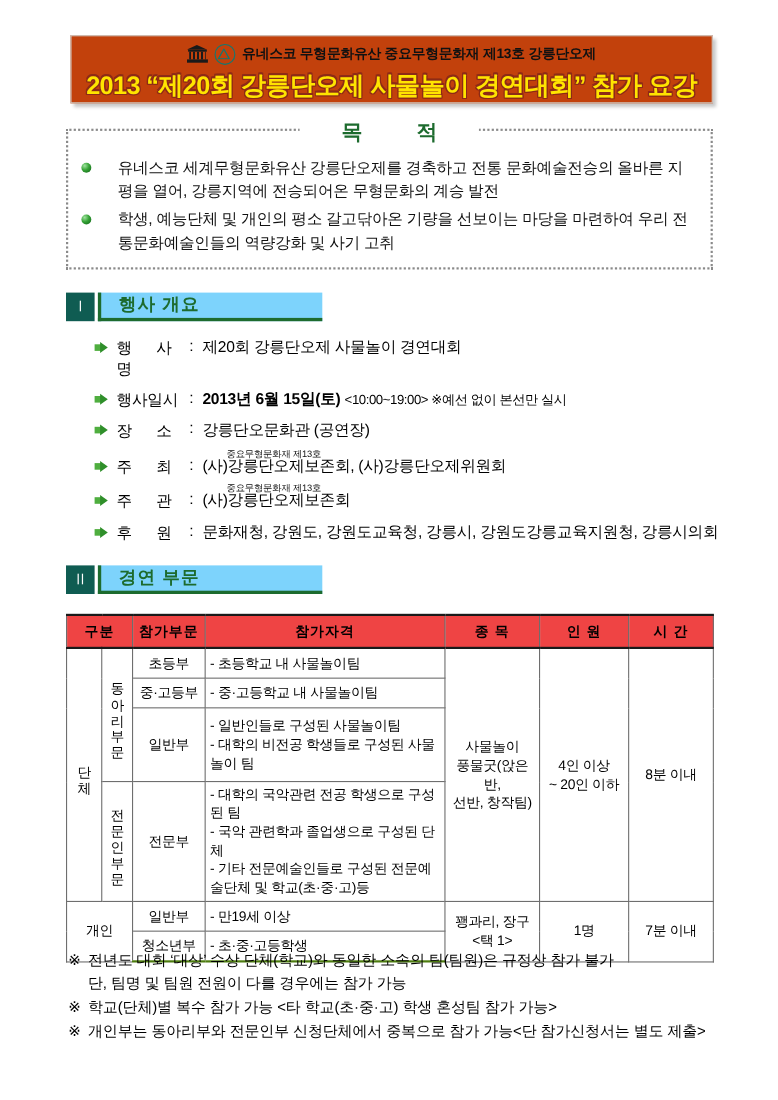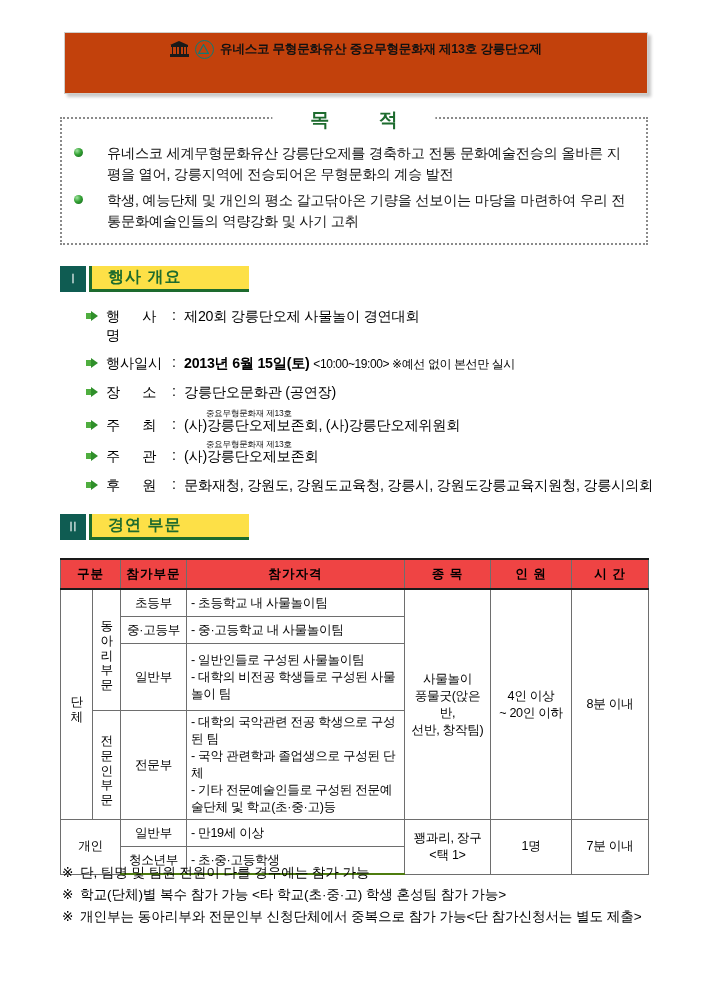--- a/index.html
+++ b/index.html
@@ -171,22 +171,22 @@
     background: #0f5c52;
     color: #ffffff;
     font-size: 13px;
     font-family: "Liberation Serif", serif;
     display: flex;
     align-items: center;
     justify-content: center;
     flex: 0 0 auto;
   }
   .sec-bar {
-    width: 160px;
-    background: #fde047;
+    width: 204px;
+    background: #7dd3fc;
     border-bottom: 3px solid #1d6b2e;
     border-left: 3px solid #1d6b2e;
     display: flex;
     align-items: center;
     padding-left: 16px;
     box-sizing: border-box;
     margin-left: 3px;
   }
   .sec-label {
     font-size: 16px;
@@ -325,20 +325,21 @@
           <span class="cols"></span>
           <span class="base"></span>
       </span>
       <span class="tri-logo">
         <svg class="tri" viewBox="0 0 11 10" aria-hidden="true">
           <polygon points="5.5,0.6 10.4,9.4 0.6,9.4" fill="none" stroke="#0e7a74" stroke-width="1.1"></polygon>
         </svg>
       </span>
       <span class="banner-sub">유네스코 무형문화유산 중요무형문화재 제13호 강릉단오제</span>
     </div>
+    <div class="banner-title">2013 “제20회 강릉단오제 사물놀이 경연대회” 참가 요강</div>
   </div>
 
   <div class="purpose">
     <div class="purpose-title">목 적</div>
     <div class="purpose-body">
       <div class="p-item">
         <span class="bullet-sphere"></span>
         <span class="p-text">유네스코 세계무형문화유산 강릉단오제를 경축하고 전통 문화예술전승의 올바른 지평을 열어, 강릉지역에 전승되어온 무형문화의 계승 발전</span>
       </div>
       <div class="p-item">
@@ -502,20 +503,21 @@
           <td class="c-left">- 초·중·고등학생</td>
         </tr>
       </tbody>
     </table>
   </div>
 
   <div class="notes">
     <div class="note">
       <span class="note-mark">※</span>
       <span class="note-text">
+        <span class="ind">전년도 대회 ‘대상’ 수상 단체(학교)와 동일한 소속의 팀(팀원)은 규정상 참가 불가</span>
         <span class="ind">단, 팀명 및 팀원 전원이 다를 경우에는 참가 가능</span>
       </span>
     </div>
     <div class="note">
       <span class="note-mark">※</span>
       <span class="note-text">학교(단체)별 복수 참가 가능 &lt;타 학교(초·중·고) 학생 혼성팀 참가 가능&gt;</span>
     </div>
     <div class="note">
       <span class="note-mark">※</span>
       <span class="note-text">개인부는 동아리부와 전문인부 신청단체에서 중복으로 참가 가능&lt;단 참가신청서는 별도 제출&gt;</span>

